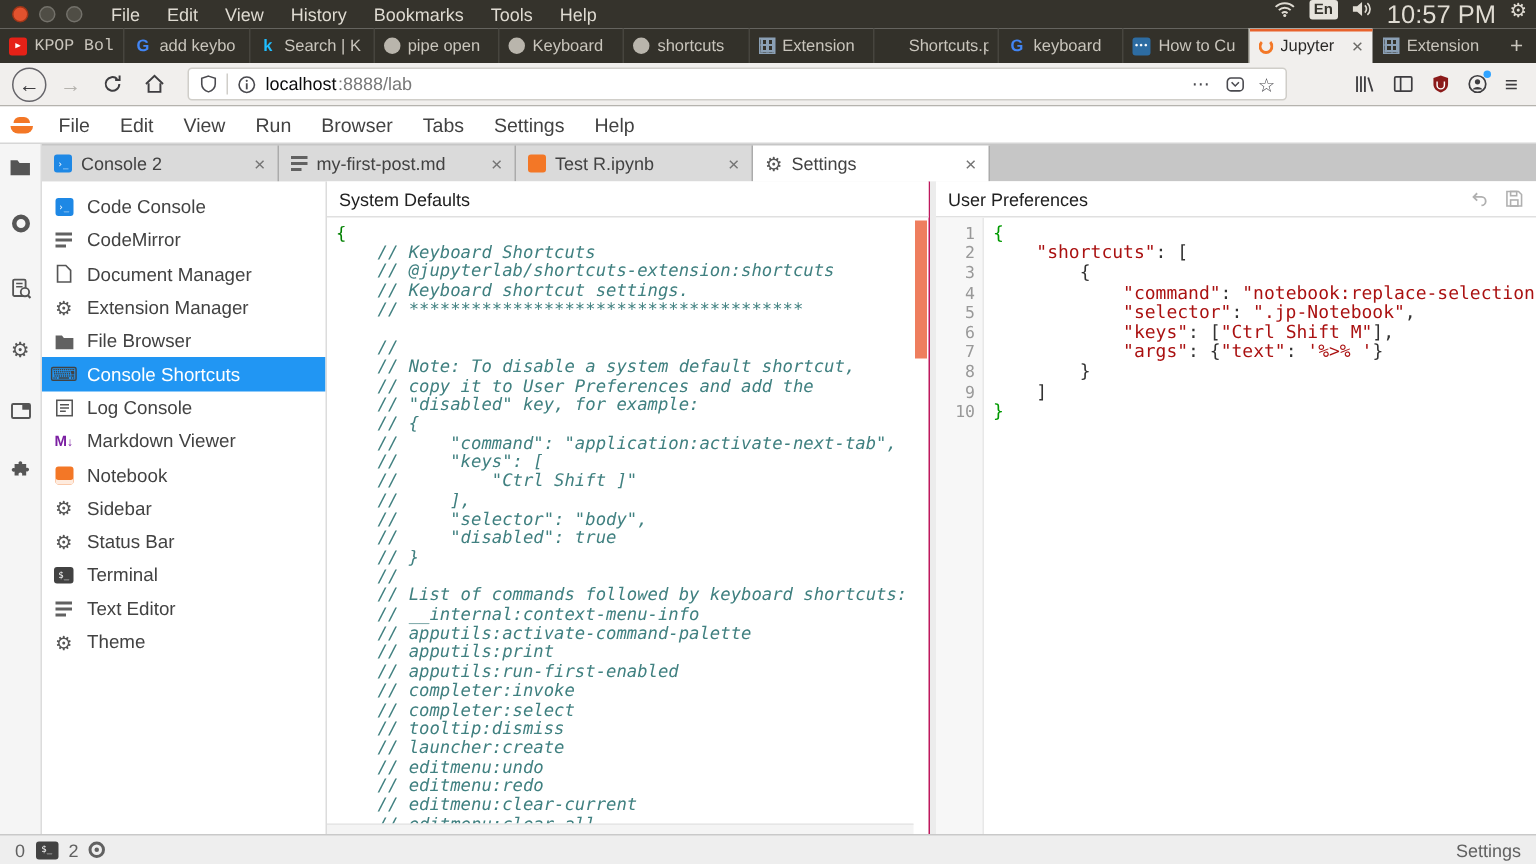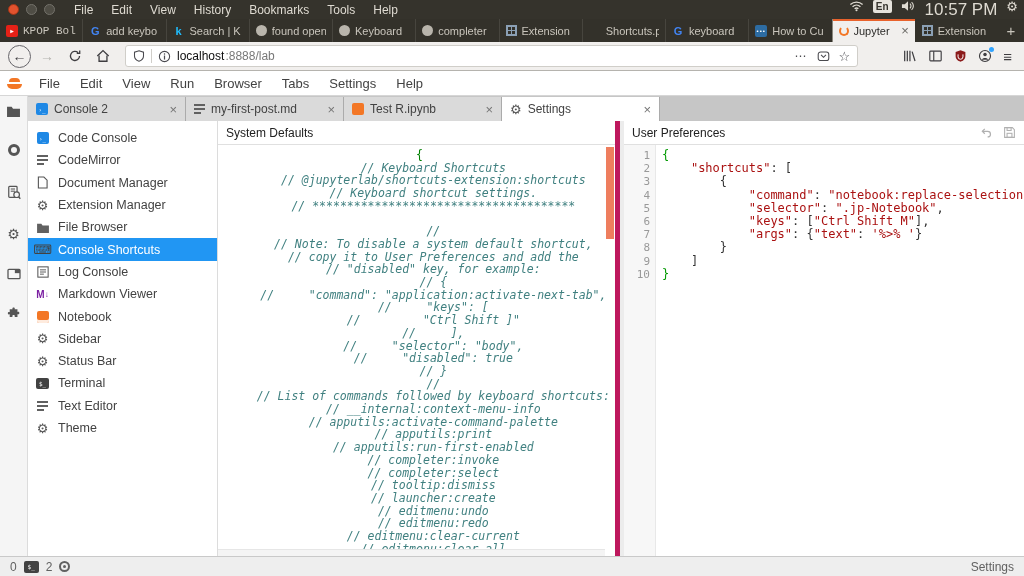--- a/index.html
+++ b/index.html
@@ -74,21 +74,21 @@
   .jtab.active { background:#fff; }
   .jtab-title { white-space:nowrap; overflow:hidden; flex:1 1 auto; }
   .jtab-close { color:#757575; font-size:13px; flex:0 0 auto; }
 
   .jl-content { flex:1 1 auto; display:flex; min-height:0; background:#fff; }
   .settings-list { width:190px; border-right:1px solid #dcdcdc; padding-top:6px; flex:0 0 auto; overflow:hidden; }
   .sitem { height:22.3px; display:flex; align-items:center; gap:9px; padding:0 8px; font-size:12.5px; color:#424242; cursor:default;text-align:center; }
   .sitem.selected { background:#2196f3; color:#fff; }
   .sico { width:13px; display:flex; align-items:center; justify-content:center; flex:0 0 auto; }
 
-  .panel-sd { flex:1 1 auto; min-width:0; display:flex; flex-direction:column; position:relative; border-right:5px solid #be185d;text-align:center; }
+  .panel-sd { flex:1 1 auto; min-width:0; display:flex; flex-direction:column; position:relative; border-right:1px solid #be185d; }
   .panel-header { height:24px; border-bottom:1px solid #e0e0e0; display:flex; align-items:center; padding:0 8px; font-size:12px; color:#212121; background:#fff; flex:0 0 auto; }
   .ph-actions { margin-left:auto; display:flex; gap:10px; }
   .sd-code { flex:1 1 auto; padding:4px 0 0 6px; font-family:"DejaVu Sans Mono", monospace; font-size:11.5px; line-height:12.7px; white-space:pre; overflow:hidden; }
   .code-line { min-height:12.7px; }
   .cm { color:#408080; font-style:italic; }
   .br { color:#008000; }
   .sd-scroll { position:absolute; right:1px; top:26px; width:8px; }
   .sd-thumb { width:8px; height:92px; background:#ee7e5e; }
   .sd-hscroll { position:absolute; left:0; right:10px; bottom:0; height:7px; background:#f4f4f4; border-top:1px solid #e6e6e6; }
 
@@ -179,29 +179,29 @@
       <div class="fftab">
         <span class="fav gg">G</span>
         <span class="fftab-title">add keybo</span>
       </div>
       <div class="fftab">
         <span class="fav kg">k</span>
         <span class="fftab-title">Search | K</span>
       </div>
       <div class="fftab">
         <span class="fav gh"></span>
-        <span class="fftab-title">found open</span>
+        <span class="fftab-title">pipe open</span>
       </div>
       <div class="fftab">
         <span class="fav gh"></span>
         <span class="fftab-title">Keyboard</span>
       </div>
       <div class="fftab">
         <span class="fav gh"></span>
-        <span class="fftab-title">completer</span>
+        <span class="fftab-title">shortcuts</span>
       </div>
       <div class="fftab">
         <span class="fav grd"></span>
         <span class="fftab-title">Extension</span>
       </div>
       <div class="fftab">
         <span class="fav blank"></span>
         <span class="fftab-title">Shortcuts.pn</span>
       </div>
       <div class="fftab">

